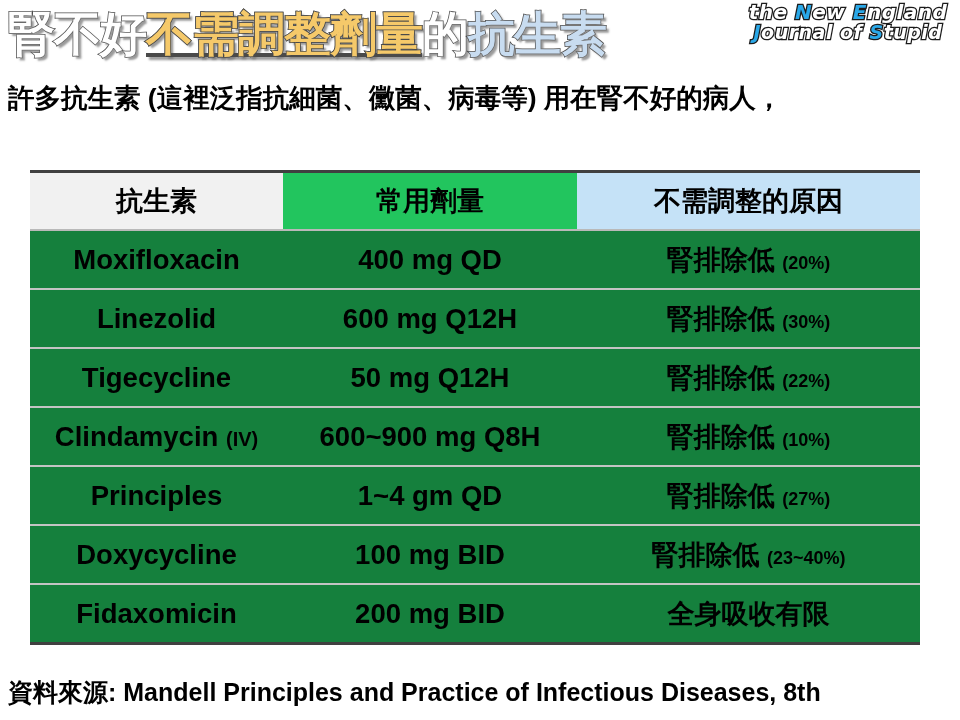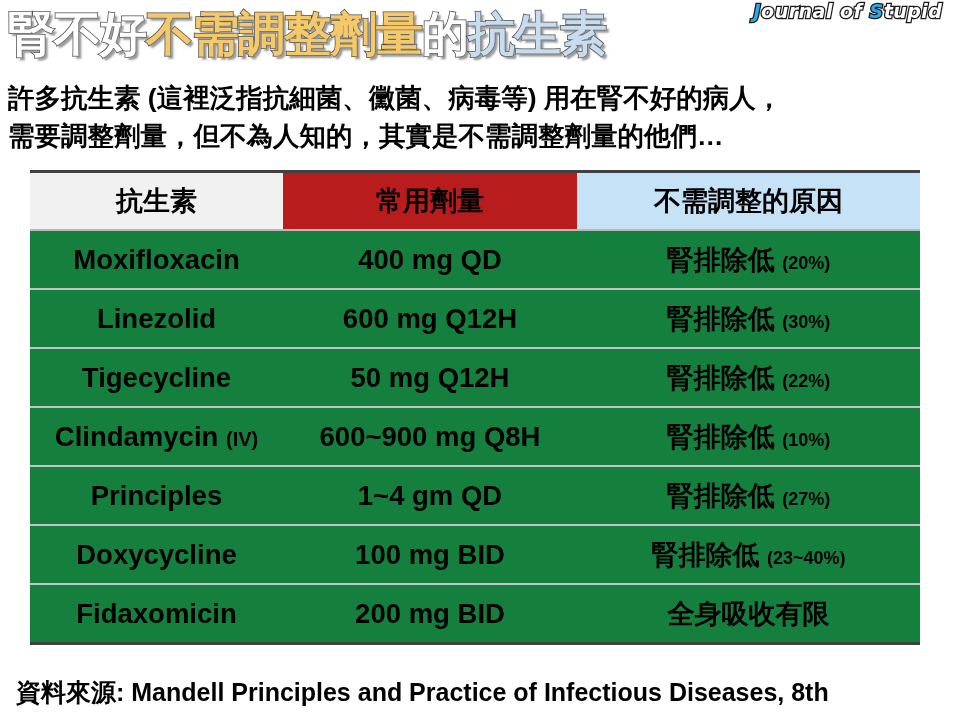--- a/index.html
+++ b/index.html
@@ -32,21 +32,21 @@
     letter-spacing: -1px;
     white-space: nowrap;
   }
   .title-text span {
     -webkit-text-stroke: 1.5px #4a4a4a;
     paint-order: stroke fill;
     text-shadow: 3px 3px 2px rgba(120,120,120,0.75);
     margin-top: 12px;
   }
   .t-white  { color: #ffffff; }
-  .t-orange { color: #f5c96a; }
+  .t-orange { color: #f5c96a; text-decoration: underline; }
   .t-blue   { color: #c8dcf0; }
 
   
   .logo {
     position: absolute;
     right: 6px;
     top: 2px;
     width: 212px;
     text-align: center;
     line-height: 1.04;
@@ -101,21 +101,21 @@
     font-size: 27px;
     font-weight: bold;
     color: #000000;
     text-align: center;
     vertical-align: middle;
     border-top: 3.5px solid #404040;
     border-bottom: 2px solid #b9b9b9;
     padding: 0;
   }
   th.h1 { background: #f1f1f1; }
-  th.h2 { background: #b91c1c; }
+  th.h2 { background: #22c55e; }
   th.h3 { background: #c5e2f7; }
 
   table.drug-table tbody td {
     height: 57px;
     font-size: 27.5px;
     font-weight: bold;
     color: #000000;
     text-align: center;
     vertical-align: middle;
     border-bottom: 2px solid #c4c4c4;
@@ -134,47 +134,49 @@
   }
   .pct {
     font-size: 18px;
     font-weight: bold;
   }
   .reason-cell .reason-main { font-size: 27px; }
 
   
   .footer {
     position: absolute;
-    left: 16px;
+    left: 8px;
     top: 676px;
     width: 944px;
     font-size: 25px;
     font-weight: bold;
     color: #000000;
     white-space: nowrap;
   }
 </style>
 </head>
 <body>
 
 <div class="title-bar">
   <div class="title-text">
     <span class="t-white">腎不好</span><span class="t-orange">不需調整劑量</span><span class="t-white">的</span><span class="t-blue">抗生素</span>
   </div>
 </div>
 
 <div class="logo">
+  <div class="lrow first">
+    <b class="lw">t</b><b class="lw">he </b><b class="lb">N</b><b class="lw">ew </b><b class="lb">E</b><b class="lw">ngland</b>
+  </div>
   <div class="lrow second">
     <b class="lb">J</b><b class="lw">ournal of </b><b class="lb">S</b><b class="lw">tupid</b>
   </div>
 </div>
 
 <div class="subtitle">
   <div class="sline">許多抗生素 (這裡泛指抗細菌、黴菌、病毒等) 用在腎不好的病人，</div>
-  <div class="sline">需要調整劑量，但不為人知的，其實是不需調整劑量的他們…</div>
 </div>
 
 <div class="table-wrap">
   <table class="drug-table">
     <colgroup>
       <col class="c1">
         <col class="c2">
         <col class="c3">
     </colgroup>
     <thead>

